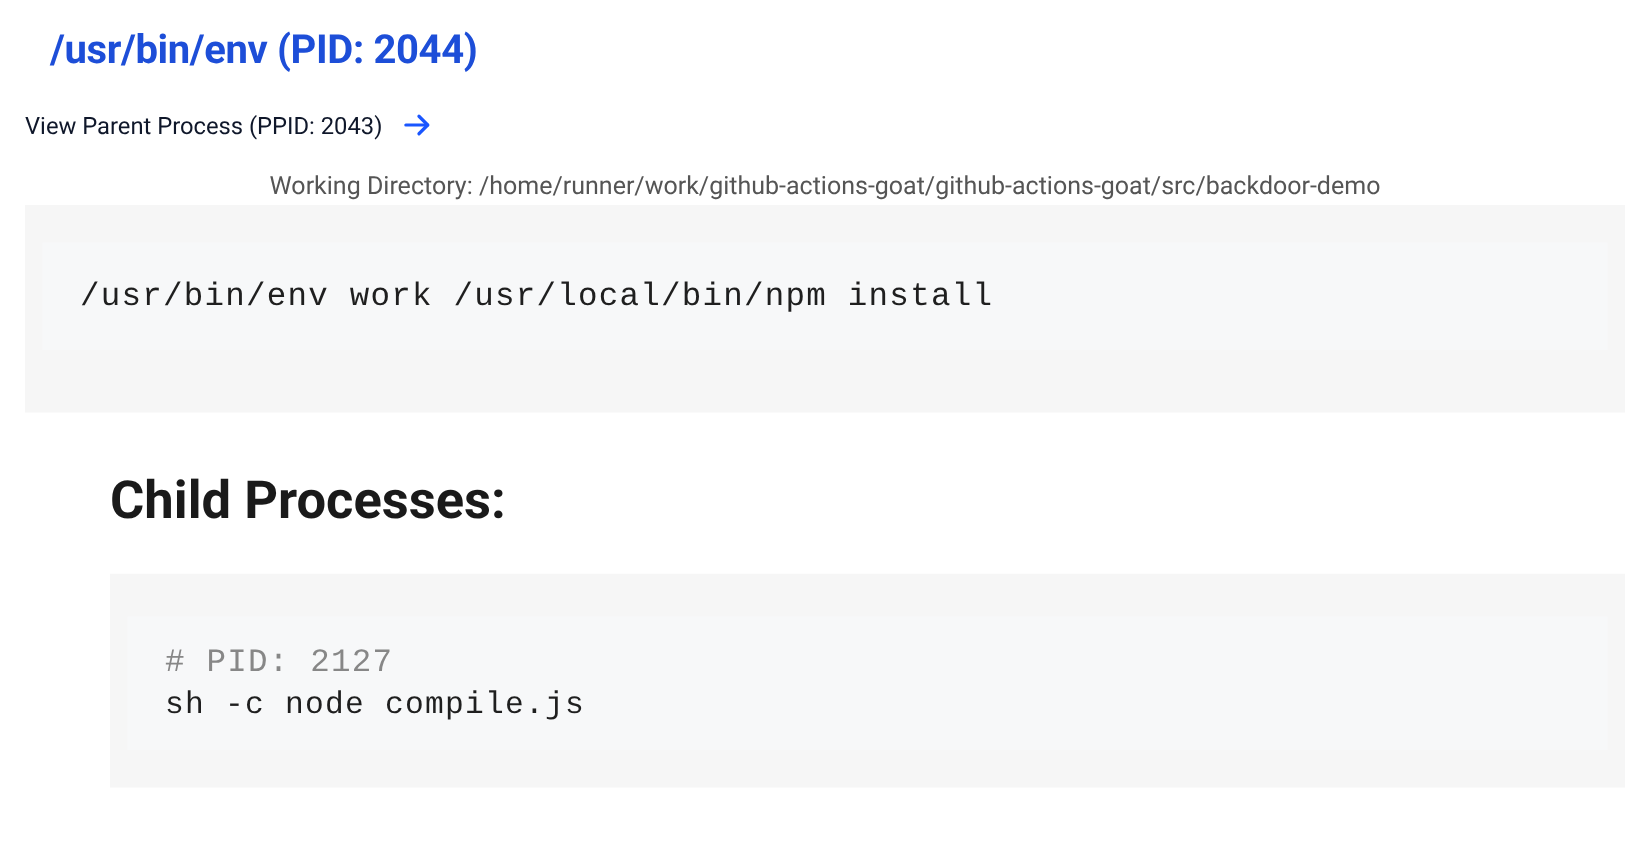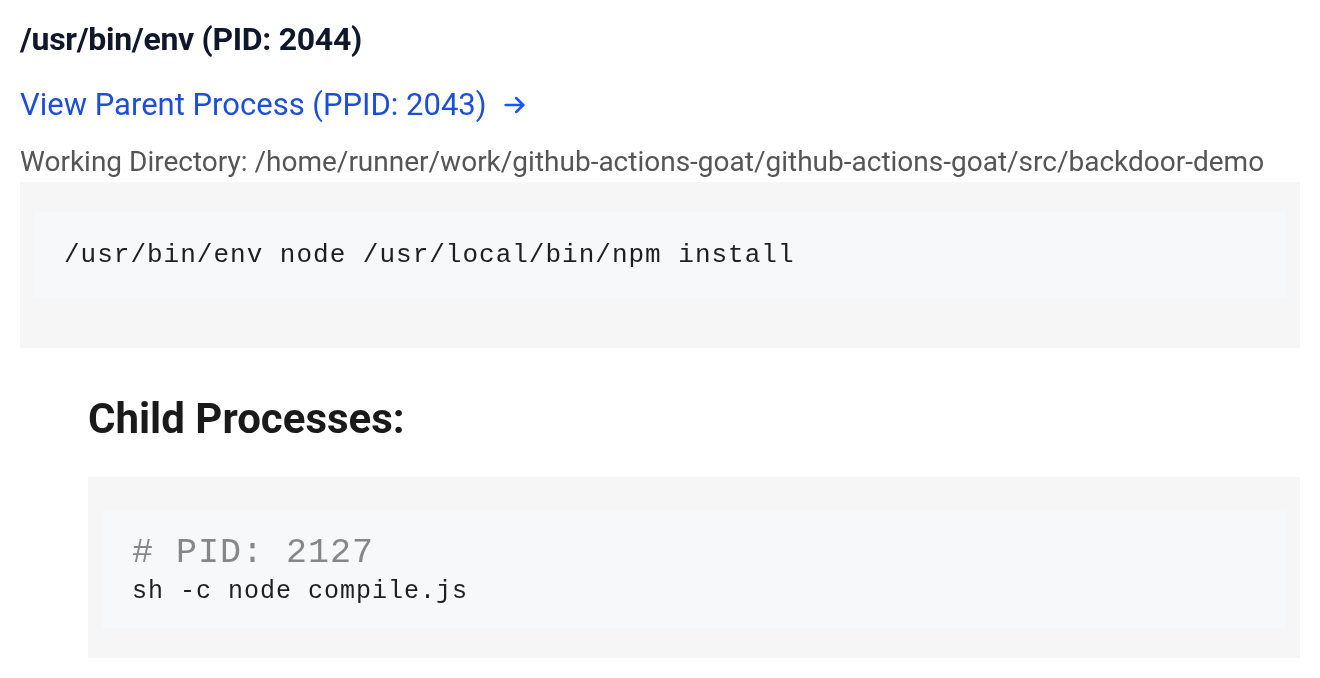--- a/index.html
+++ b/index.html
@@ -10,51 +10,53 @@
     body {
       font-family: -apple-system, BlinkMacSystemFont, "Segoe UI", Roboto, Helvetica, Arial, sans-serif;
       background: #ffffff;
       color: #1a1a1a;
       padding: 20px;
       width: 1320px;
     }
     .page-title {
       font-size: 32px;
       font-weight: 700;
-      color: #0f172a;
+      color: #1d4ed8;
       margin-bottom: 28px;
       letter-spacing: -0.3px;
+      margin-left: 20px;
     }
     .parent-link-row {
       display: flex;
       align-items: center;
       gap: 14px;
       margin-bottom: 22px;
     }
     .parent-link {
-      color: #1d4ed8;
-      font-size: 31px;
+      color: #0f172a;
+      font-size: 19px;
       font-weight: 400;
       text-decoration: none;
       cursor: pointer;
     }
     .arrow-icon {
       color: #1a56ff;
       display: inline-flex;
       align-items: center;
     }
     .arrow-icon svg {
       width: 28px;
       height: 28px;
     }
     .working-dir {
-      font-size: 28px;
+      font-size: 20px;
       color: #555;
       margin-bottom: 0;
       font-weight: 400;
+      text-align: center;
     }
     .cmd-panel {
       background: #f6f6f6;
       padding: 30px 0 50px 0;
       margin-top: 4px;
     }
     .cmd-code-box {
       background: #f7f8f9;
       padding: 28px 30px;
       margin: 0 14px 0 14px;
@@ -80,21 +82,21 @@
       background: #f6f6f6;
       padding: 34px 0 30px 0;
     }
     .child-code-box {
       background: #f7f8f9;
       padding: 22px 30px;
       margin: 0 14px 0 14px;
     }
     .child-pid-line {
       font-family: "SFMono-Regular", Consolas, "Liberation Mono", Menlo, monospace;
-      font-size: 35px;
+      font-size: 26px;
       color: #878787;
       letter-spacing: 1px;
       white-space: pre;
     }
     .child-cmd-line {
       font-family: "SFMono-Regular", Consolas, "Liberation Mono", Menlo, monospace;
       font-size: 25px;
       color: #1f1f1f;
       letter-spacing: 1px;
       white-space: pre;
@@ -113,21 +115,21 @@
       <line x1="4" y1="12" x2="19" y2="12"></line>
       <polyline points="13 6 19 12 13 18"></polyline>
     </svg>
   </span>
 </div>
 
 <div class="working-dir">Working Directory: /home/runner/work/github-actions-goat/github-actions-goat/src/backdoor-demo</div>
 
 <div class="cmd-panel">
   <div class="cmd-code-box">
-    <div class="cmd-code">/usr/bin/env node /usr/local/bin/npm install</div>
+    <div class="cmd-code">/usr/bin/env work /usr/local/bin/npm install</div>
   </div>
 </div>
 
 <div class="children-section">
   <h2 class="children-heading">Child Processes:</h2>
 
   <div class="child-panel">
     <div class="child-code-box">
       <div class="child-pid-line"># PID: 2127</div>
       <div class="child-cmd-line">sh -c node compile.js</div>

